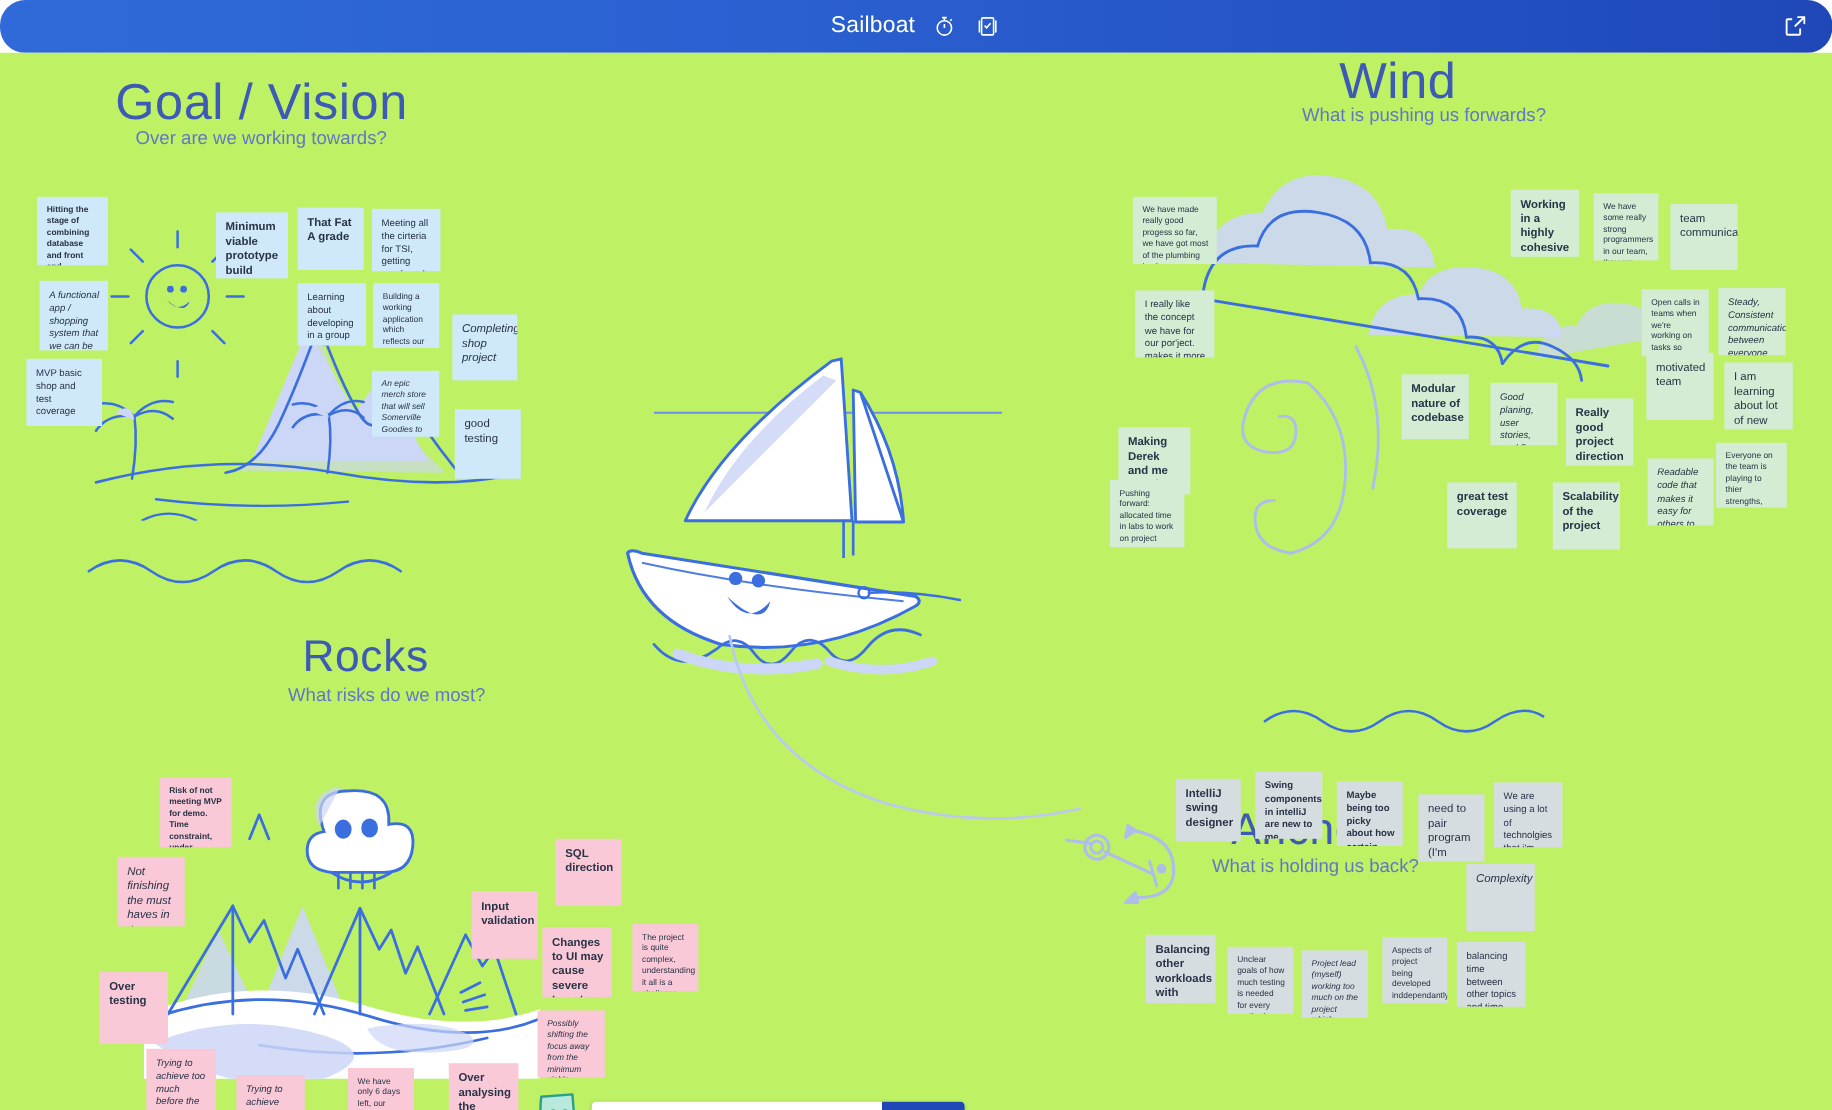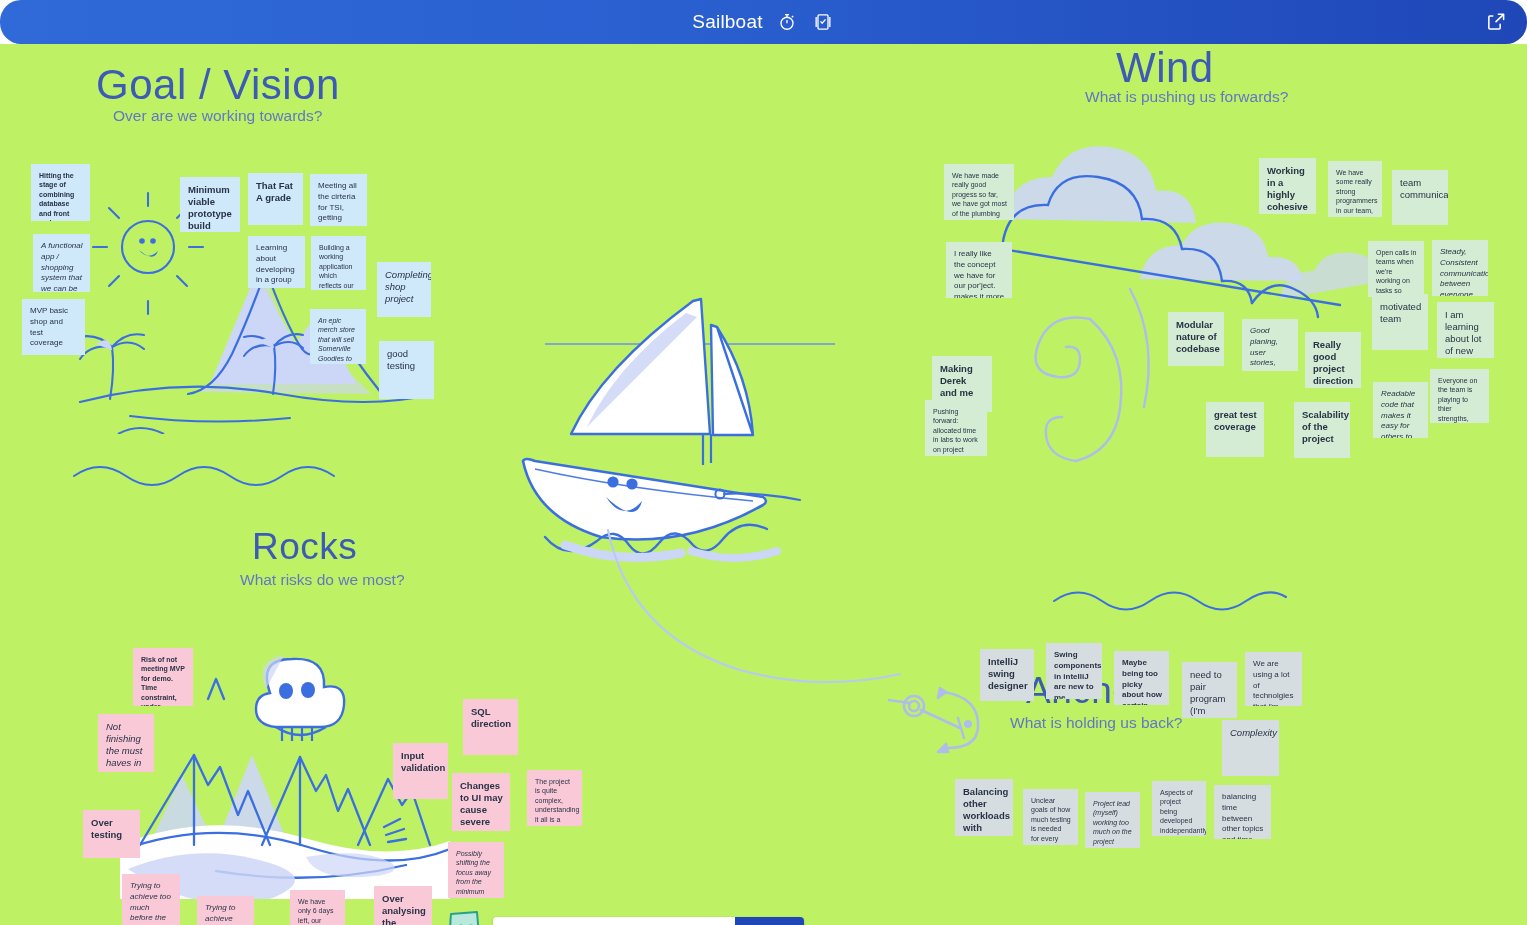--- a/index.html
+++ b/index.html
@@ -280,21 +280,21 @@
   <div class="note green f-m" style="left:1392px;top:126px;width:56px;height:55px;">team communication</div>
   <div class="note green f-xs" style="left:1368px;top:197px;width:56px;height:56px;">Open calls in teams when we're working on tasks so others can join</div>
   <div class="note green f-s f-ital" style="left:1432px;top:196px;width:56px;height:56px;">Steady, Consistent communication between everyone</div>
   <div class="note green f-m" style="left:1372px;top:250px;width:56px;height:56px;">motivated team</div>
   <div class="note green f-m" style="left:1437px;top:258px;width:57px;height:56px;">I am learning about lot of new technologies</div>
   <div class="note green f-s f-ital" style="left:1373px;top:338px;width:55px;height:56px;">Readable code that makes it easy for others to contribute</div>
   <div class="note green f-xs" style="left:1430px;top:325px;width:59px;height:54px;">Everyone on the team is playing to thier strengths, allowing everyone to get involved</div>
 
   <div class="note pink f-xs f-bold" style="left:133px;top:604px;width:60px;height:58px;">Risk of not meeting MVP for demo. Time constraint, under estimate DB work and testing time</div>
   <div class="note pink f-m f-ital" style="left:98px;top:670px;width:56px;height:58px;">Not finishing the must haves in time</div>
-  <div class="note pink f-m f-bold" style="left:83px;top:766px;width:57px;height:48px;">Over testing</div>
+  <div class="note pink f-m f-bold" style="left:83px;top:766px;width:57px;height:60px;">Over testing</div>
   <div class="note pink f-s f-ital" style="left:122px;top:830px;width:58px;height:57px;">Trying to achieve too much before the project deadline</div>
   <div class="note pink f-s f-ital" style="left:197px;top:852px;width:57px;height:58px;">Trying to achieve more test coverage with less practical tests</div>
   <div class="note pink f-xs" style="left:290px;top:846px;width:55px;height:56px;">We have only 6 days left, our deadline is approaching and i'm usure if we will have MVP</div>
   <div class="note pink f-m f-bold" style="left:393px;top:655px;width:55px;height:56px;margin-top:44px;">Input validation</div>
   <div class="note pink f-m f-bold" style="left:463px;top:655px;width:55px;height:56px;">SQL direction</div>
   <div class="note pink f-m f-bold" style="left:452px;top:729px;width:58px;height:58px;">Changes to UI may cause severe bugs/errors</div>
   <div class="note pink f-xs" style="left:527px;top:726px;width:55px;height:56px;">The project is quite complex, understanding it all is a challenge for me.</div>
   <div class="note pink f-xs f-ital" style="left:448px;top:798px;width:56px;height:56px;">Possibly shifting the focus away from the minimum viable product that we originally planned to make</div>
   <div class="note pink f-m f-bold" style="left:374px;top:842px;width:58px;height:56px;">Over analysing the project</div>
 

